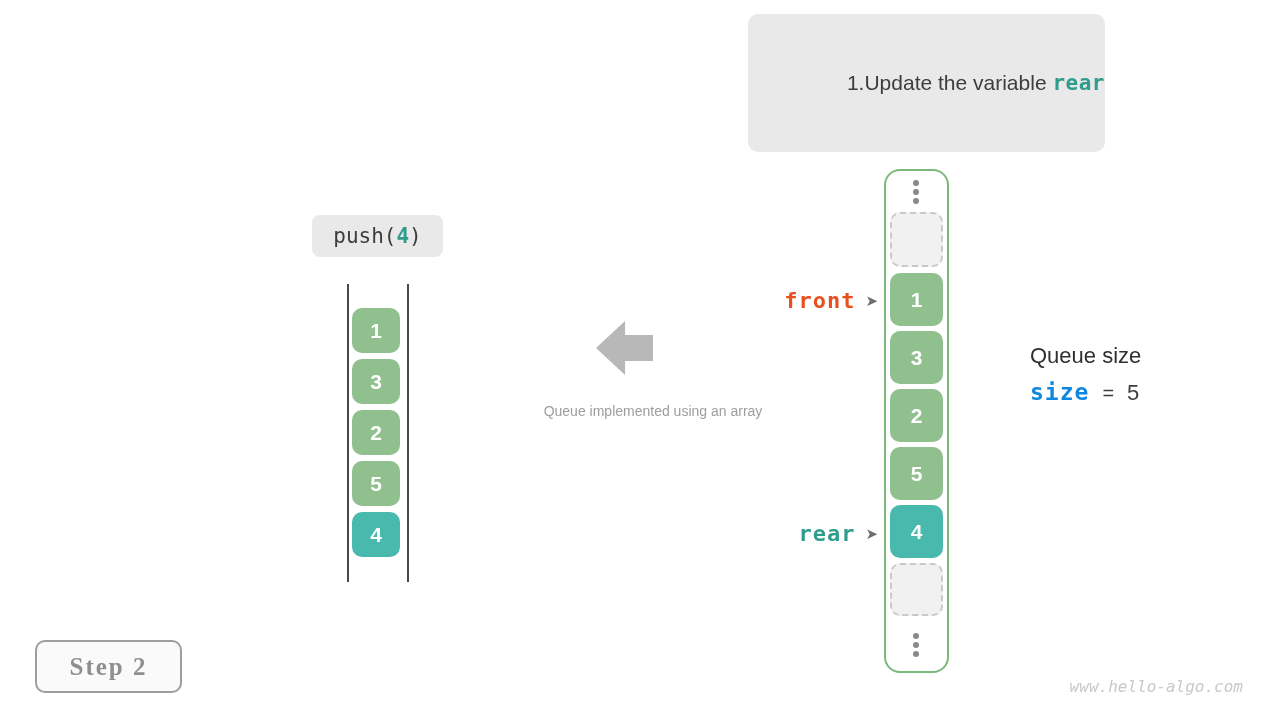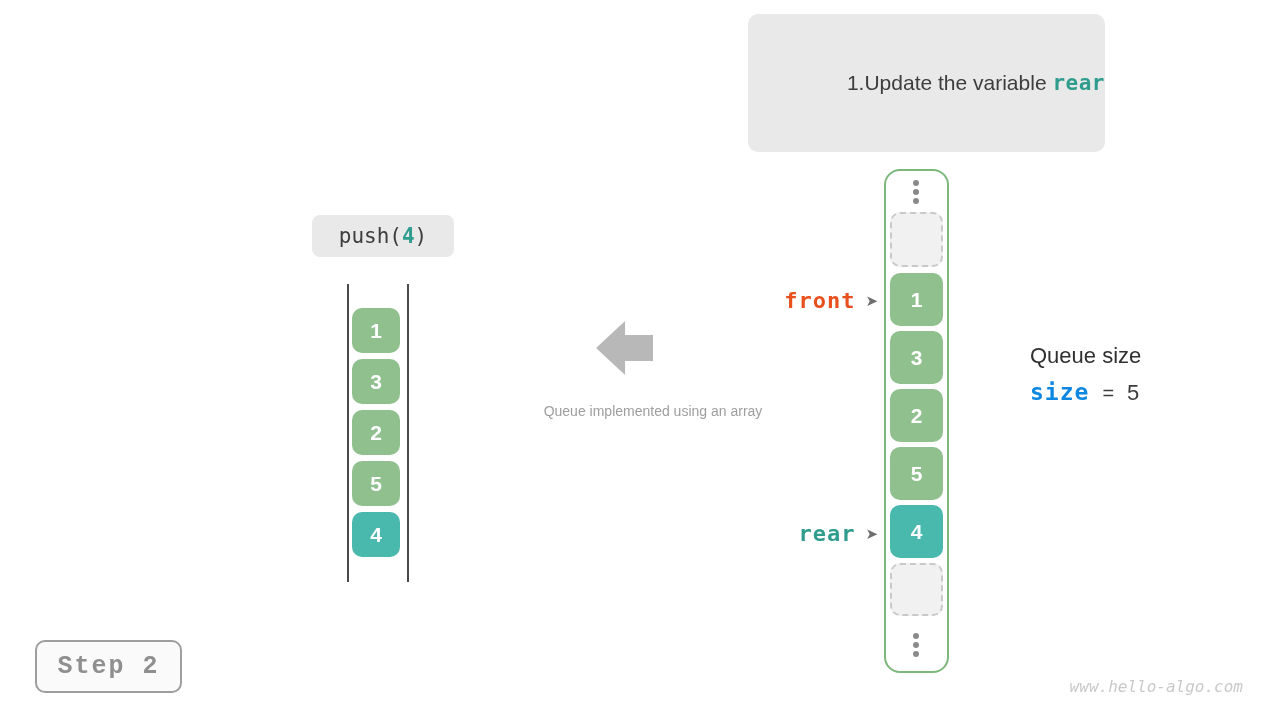--- a/index.html
+++ b/index.html
@@ -23,21 +23,21 @@
     display:flex;flex-direction:column;justify-content:center;padding-left:26px;
   }
   .instr-row{font-size:21px;line-height:36px;color:#3d3d3d;white-space:pre;text-align:right;}
   .instr-num{display:inline-block;width:40px;}
   .code{font-family:"DejaVu Sans Mono", monospace;font-weight:bold;letter-spacing:0.5px;}
   .code.teal{color:var(--teal-code);}
   .code.blue{color:var(--blue-code);}
 
   
   .op-box{
-    position:absolute;left:312px;top:215px;width:142px;height:42px;
+    position:absolute;left:312px;top:215px;width:131px;height:42px;
     background:#e9e9e9;border-radius:8px;
     display:flex;align-items:center;justify-content:center;
     font-family:"DejaVu Sans Mono", monospace;font-size:21px;color:#3d3d3d;white-space:pre;
   }
   .op-arg{color:var(--teal-code);font-weight:bold;}
 
   
   .rail{position:absolute;top:284px;width:2px;height:298px;background:#4a4a4a;}
   .rail.left{left:347px;} .rail.right{left:407px;}
   .cell{
@@ -93,21 +93,21 @@
   .qs-line{margin-top:10px;display:flex;align-items:baseline;gap:13px;}
   .qs-var{font-family:"DejaVu Sans Mono", monospace;font-weight:bold;font-size:23px;letter-spacing:1px;color:var(--blue-code);}
   .qs-eq{font-size:20px;color:#3d3d3d;}
   .qs-val{font-size:22px;color:#3d3d3d;}
 
   
   .step-badge{
     position:absolute;left:35px;top:640px;width:147px;height:53px;box-sizing:border-box;
     border:2px solid #9e9e9e;border-radius:10px;background:#fafafa;
     display:flex;align-items:center;justify-content:center;
-    font-family:Liberation Mono, monospace;font-weight:bold;font-size:25px;
+    font-family:Liberation Serif, serif;font-weight:bold;font-size:25px;
     letter-spacing:2px;color:#8f8f8f;
   }
 
   .watermark{
     position:absolute;right:37px;top:677px;
     font-family:"DejaVu Sans Mono", monospace;font-size:16px;color:#c9c9c9;font-style:italic;
   }
 </style>
 </head>
 <body>

